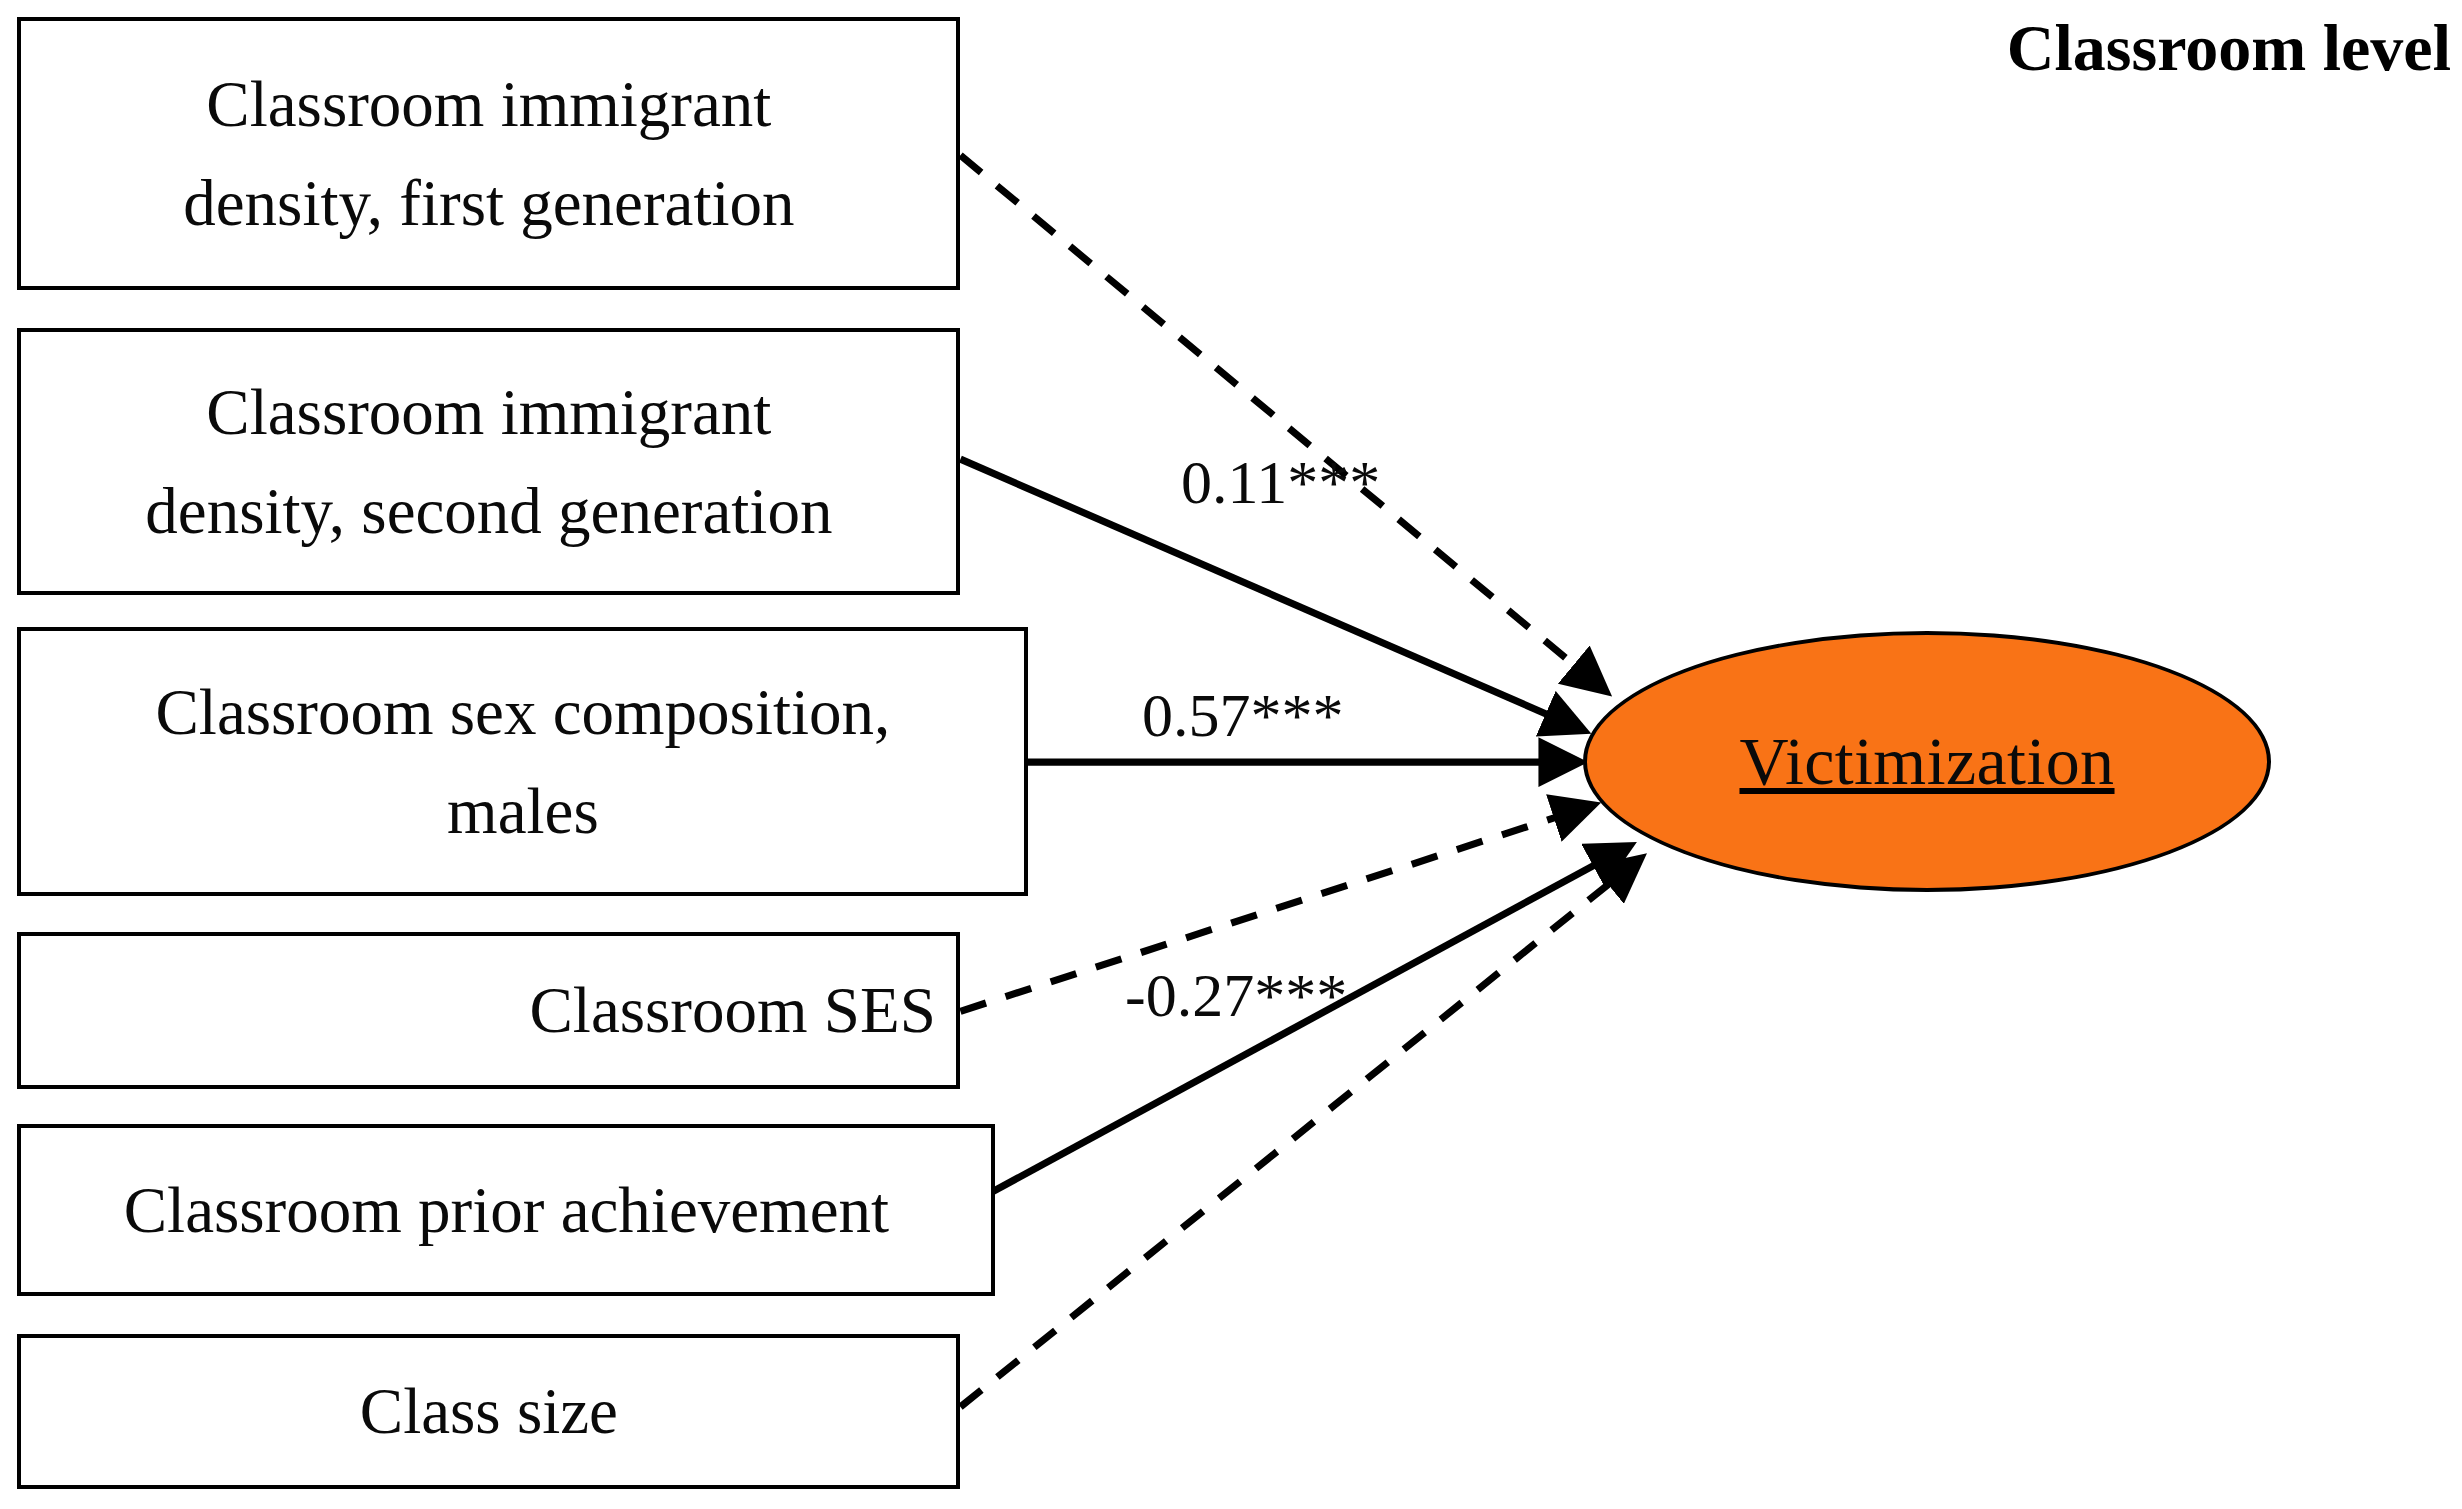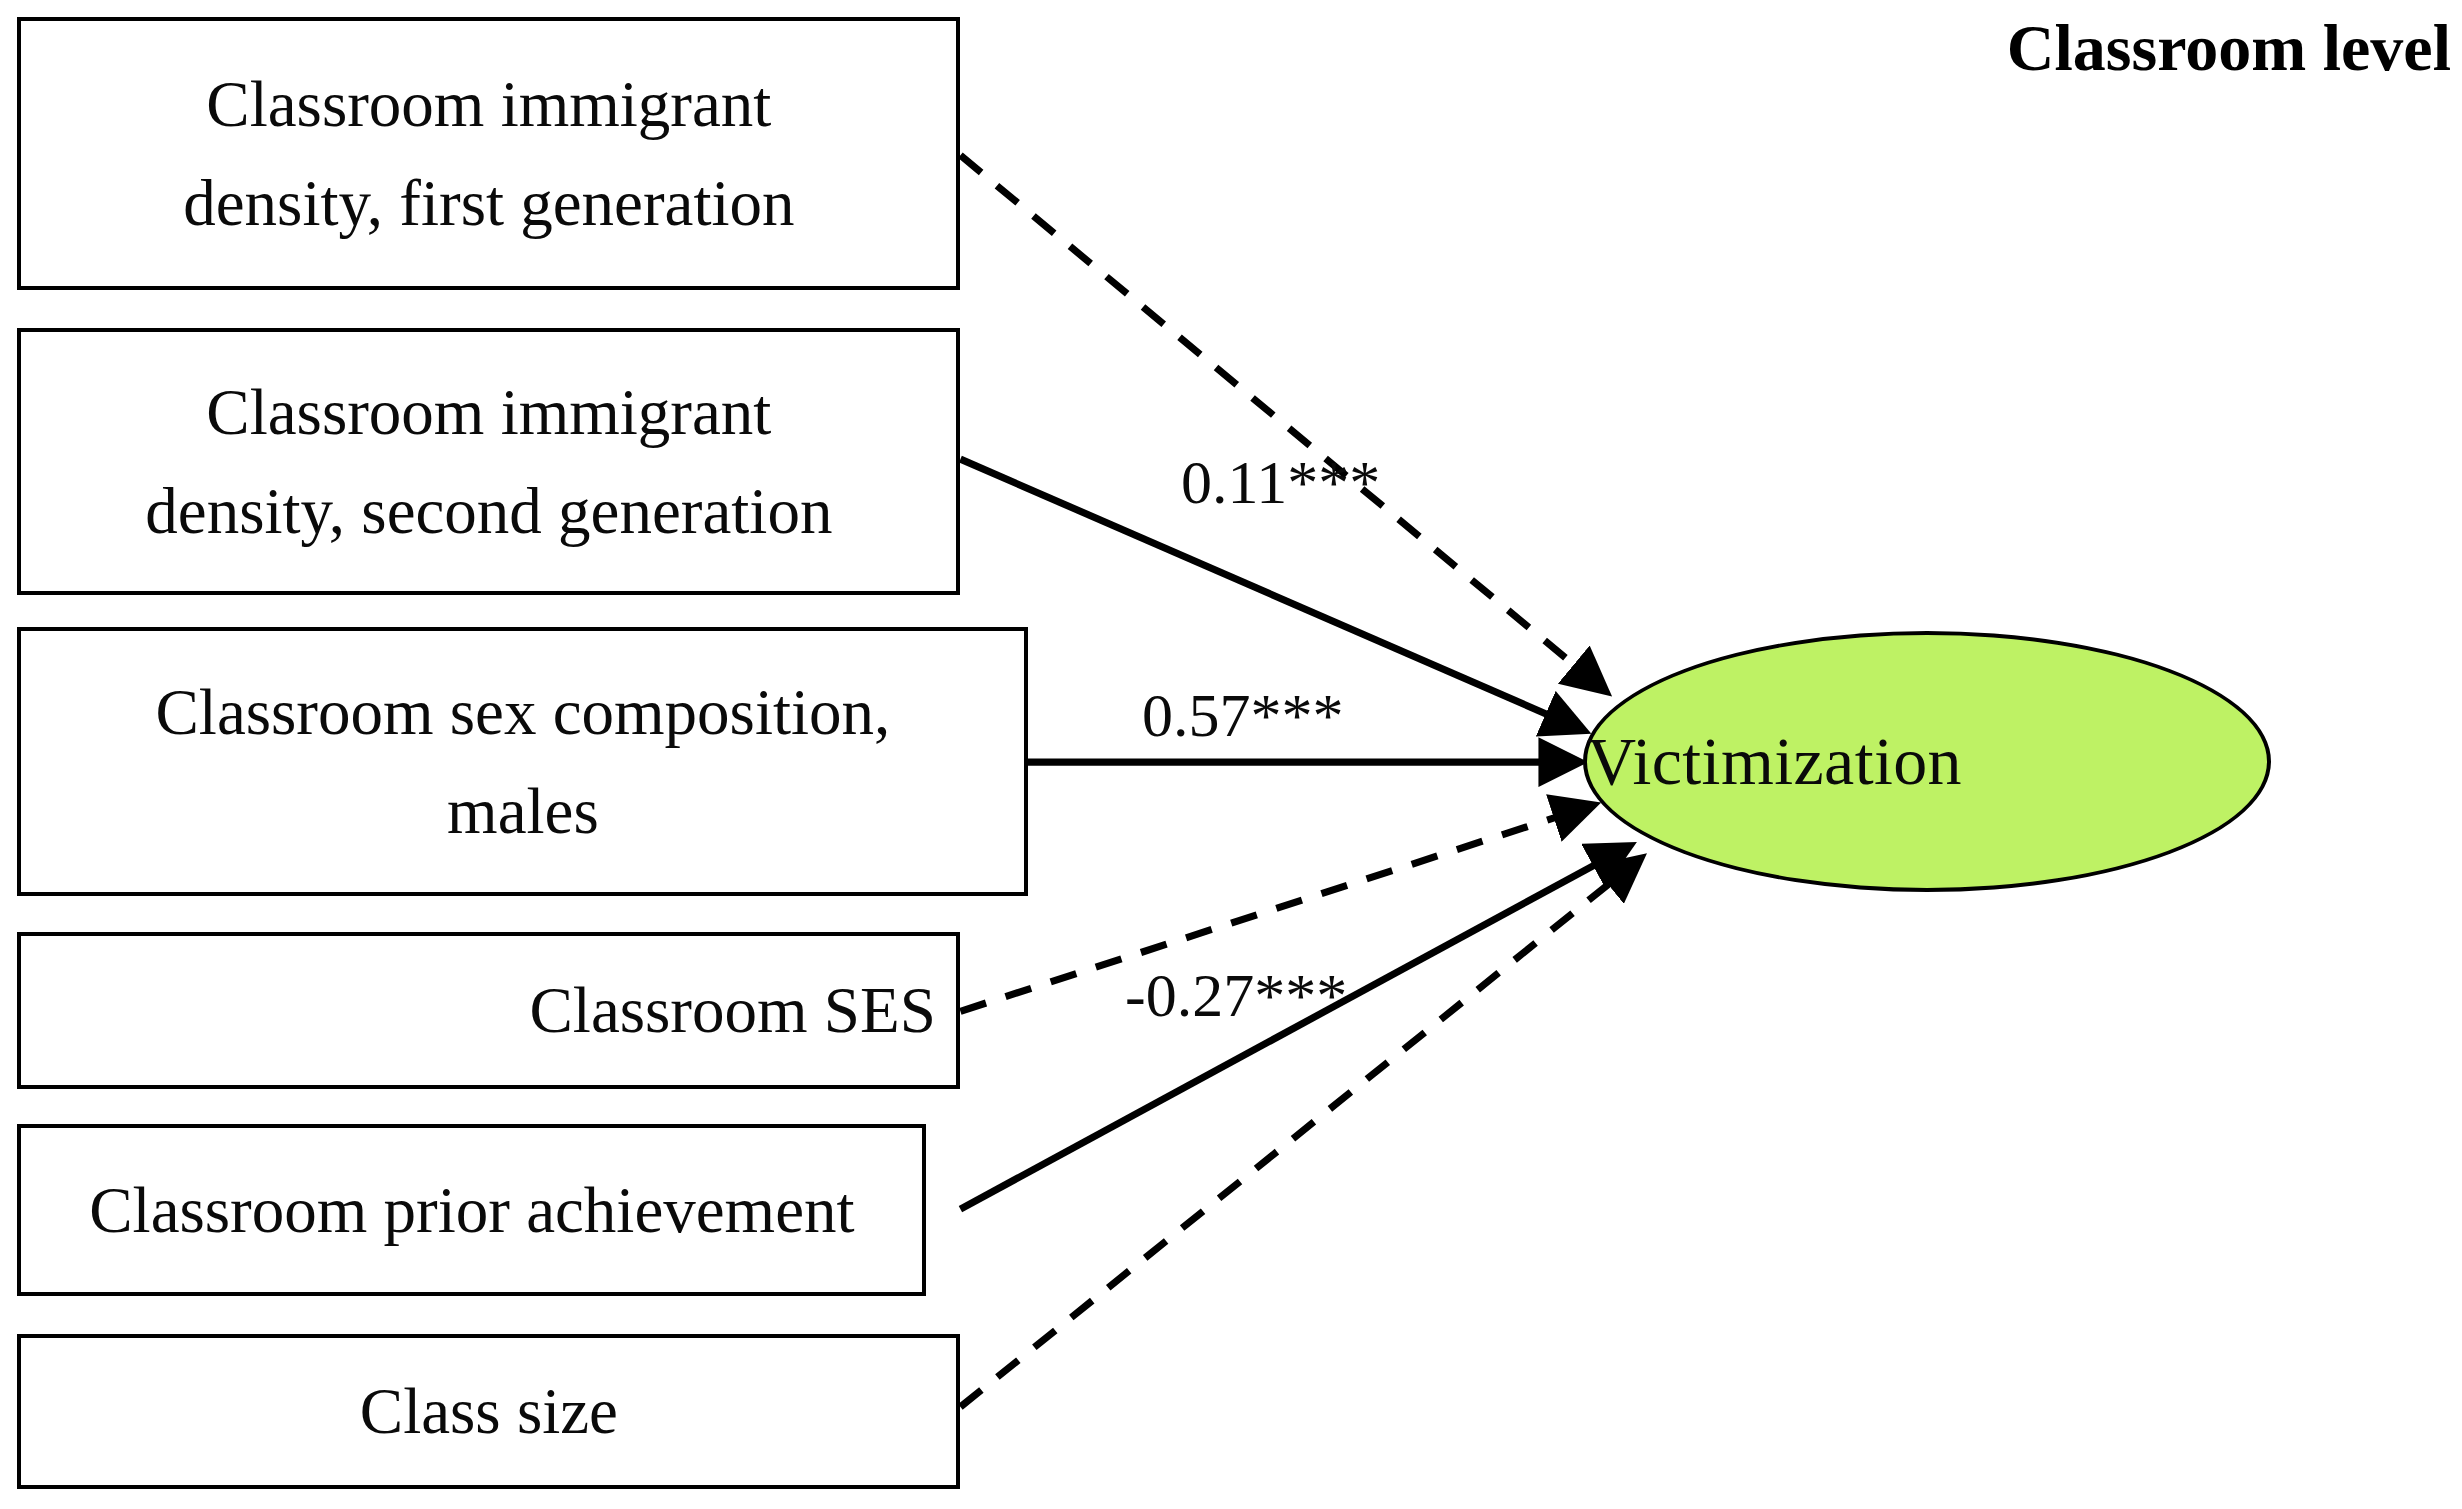--- a/index.html
+++ b/index.html
@@ -26,24 +26,25 @@
     padding:0 20.6px;
     white-space:pre-line;
   }
 
   #outcome-ellipse{
     position:absolute;
     left:1583px; top:631px;
     width:688px; height:261px;
     border:4.7px solid #000;
     border-radius:50%;
-    background:#bef264;
+    background:#f97316;
     box-sizing:border-box;
-    display:flex; align-items:center; 
+    display:flex; align-items:center; justify-content:center;
     z-index:2;
+    text-decoration:underline;
   }
   #outcome-ellipse .ell-label{
     font-family:"Liberation Serif",serif;
     font-size:68px;
     color:#0a0a0a;
     letter-spacing:0.4px;
   }
 
   #level-title{
     position:absolute;
@@ -103,21 +104,21 @@
 
   <div class="pred-box" style="left:17.4px; top:627px; width:1011px; height:269px;">
     <div class="pred-label">Classroom sex composition,
 males</div>
   </div>
 
   <div class="pred-box" style="left:17.4px; top:932px; width:943px; height:157px;justify-content:flex-end;">
     <div class="pred-label">Classroom SES</div>
   </div>
 
-  <div class="pred-box" style="left:17.4px; top:1124px; width:909px; height:172px;">
+  <div class="pred-box" style="left:17.4px; top:1124px; width:978px; height:172px;">
     <div class="pred-label">Classroom prior achievement</div>
   </div>
 
   <div class="pred-box" style="left:17.4px; top:1334px; width:943px; height:155px;">
     <div class="pred-label">Class size</div>
   </div>
 
   <div id="outcome-ellipse">
     <span class="ell-label">Victimization</span>
   </div>

